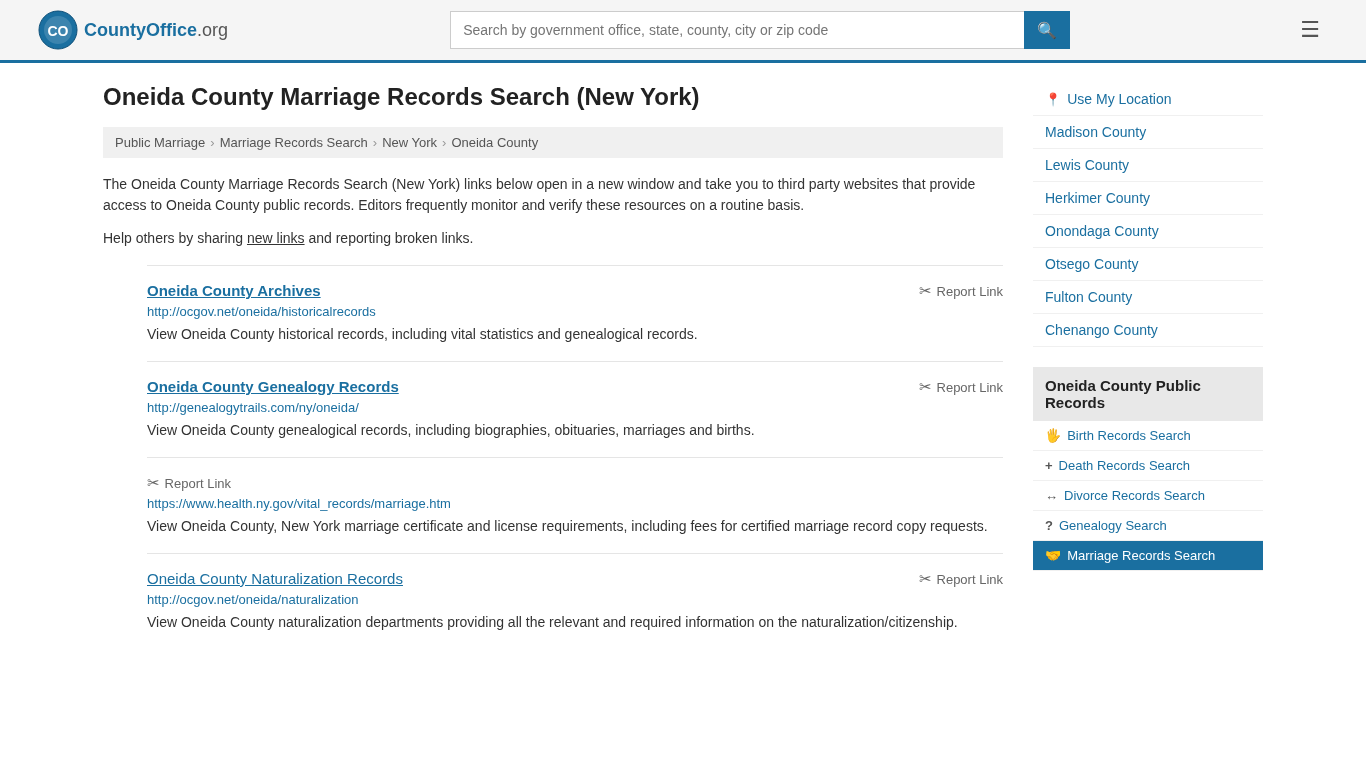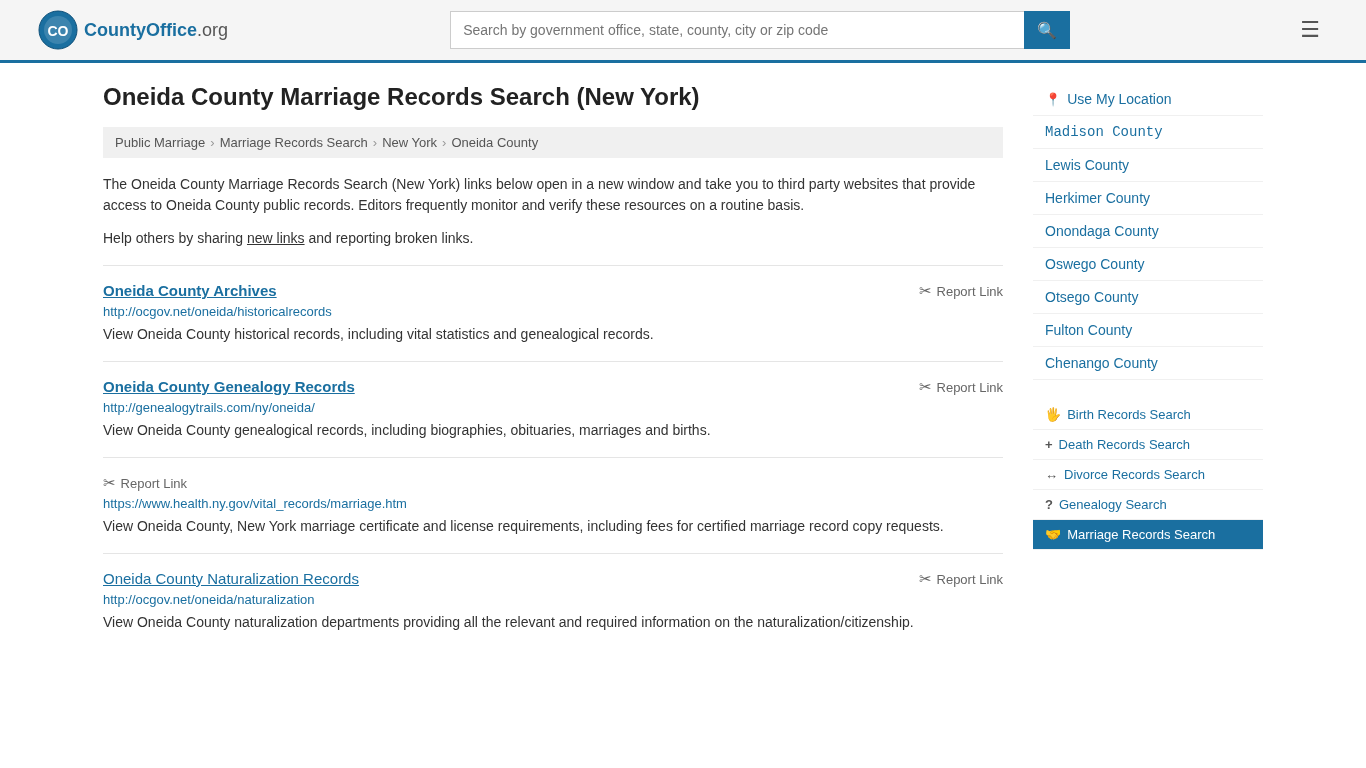--- a/index.html
+++ b/index.html
@@ -107,20 +107,21 @@
     }
     .description a {
       color: #333;
       text-decoration: underline;
     }
 
     
     .result-item {
       border-top: 1px solid #e5e5e5;
       padding: 16px 0;
+      margin-left: 44px;
     }
 
     
     #sidebar {
       width: 230px;
       flex-shrink: 0;
     }
 
     .sidebar-section {
       margin-bottom: 20px;
@@ -231,47 +232,45 @@
 
   <div id="sidebar" style="width:230px;flex-shrink:0;">
 
     <div class="sidebar-section" style="margin-bottom:20px;">
 
       <div style="padding:8px 12px;border-bottom:1px solid #f0f0f0;display:flex;align-items:center;gap:6px;cursor:pointer;">
         <span style="color:#555;font-size:13px;">📍</span>
         <a href="#" style="color:#1a6fa0;text-decoration:none;font-size:14px;">Use My Location</a>
       </div>
 
-      <div style="padding:8px 12px;border-bottom:1px solid #f0f0f0;font-family:Liberation Mono, monospace;">
+      <div style="padding:8px 12px;border-bottom:1px solid #f0f0f0;">
         <a href="#" style="color:#1a6fa0;text-decoration:none;font-size:14px;">Madison County</a>
       </div>
       <div style="padding:8px 12px;border-bottom:1px solid #f0f0f0;">
         <a href="#" style="color:#1a6fa0;text-decoration:none;font-size:14px;">Lewis County</a>
       </div>
       <div style="padding:8px 12px;border-bottom:1px solid #f0f0f0;">
         <a href="#" style="color:#1a6fa0;text-decoration:none;font-size:14px;">Herkimer County</a>
       </div>
       <div style="padding:8px 12px;border-bottom:1px solid #f0f0f0;">
         <a href="#" style="color:#1a6fa0;text-decoration:none;font-size:14px;">Onondaga County</a>
       </div>
       <div style="padding:8px 12px;border-bottom:1px solid #f0f0f0;">
-        <a href="#" style="color:#1a6fa0;text-decoration:none;font-size:14px;">Oswego County</a>
-      </div>
-      <div style="padding:8px 12px;border-bottom:1px solid #f0f0f0;">
         <a href="#" style="color:#1a6fa0;text-decoration:none;font-size:14px;">Otsego County</a>
       </div>
       <div style="padding:8px 12px;border-bottom:1px solid #f0f0f0;">
         <a href="#" style="color:#1a6fa0;text-decoration:none;font-size:14px;">Fulton County</a>
       </div>
       <div style="padding:8px 12px;border-bottom:1px solid #f0f0f0;">
         <a href="#" style="color:#1a6fa0;text-decoration:none;font-size:14px;">Chenango County</a>
       </div>
     </div>
 
     <div class="sidebar-section">
+      <div style="background:#e8e8e8;padding:10px 12px;font-size:15px;font-weight:bold;color:#222;">Oneida County Public Records</div>
 
       <div style="padding:7px 12px;border-bottom:1px solid #f0f0f0;display:flex;align-items:center;gap:6px;cursor:pointer;">
         <span style="color:#555;font-size:13px;">🖐</span>
         <a href="#" style="color:#1a6fa0;text-decoration:none;font-size:13px;">Birth Records Search</a>
       </div>
       <div style="padding:7px 12px;border-bottom:1px solid #f0f0f0;display:flex;align-items:center;gap:6px;cursor:pointer;">
         <span style="color:#555;font-size:13px;font-weight:bold;">+</span>
         <a href="#" style="color:#1a6fa0;text-decoration:none;font-size:13px;">Death Records Search</a>
       </div>
       <div style="padding:7px 12px;border-bottom:1px solid #f0f0f0;display:flex;align-items:center;gap:6px;cursor:pointer;">

